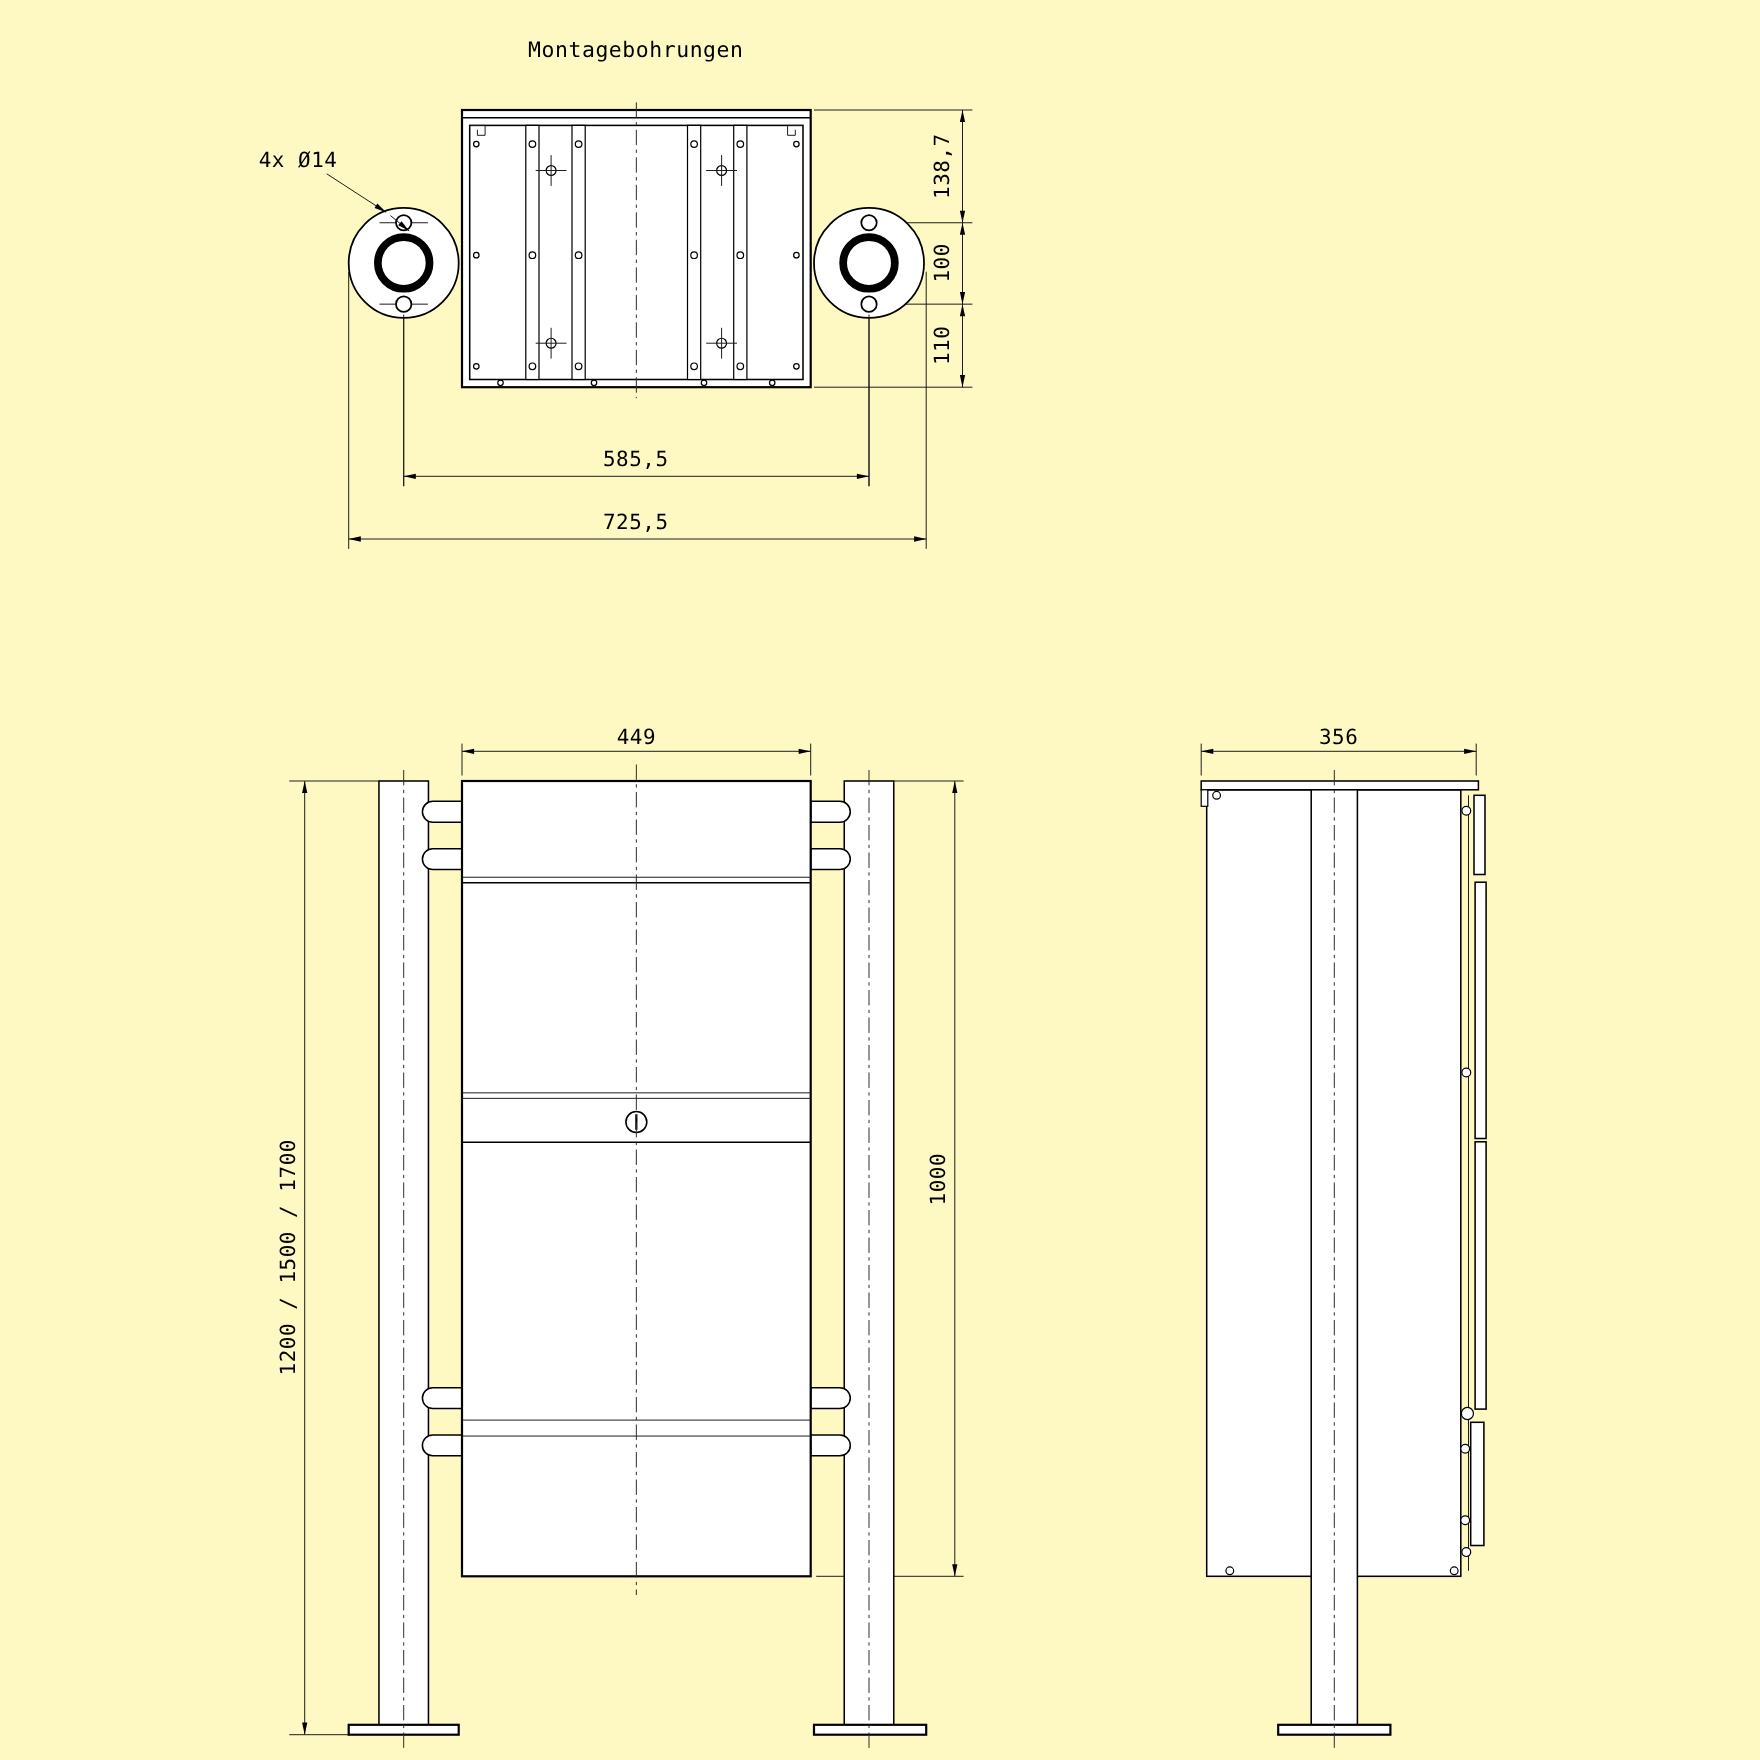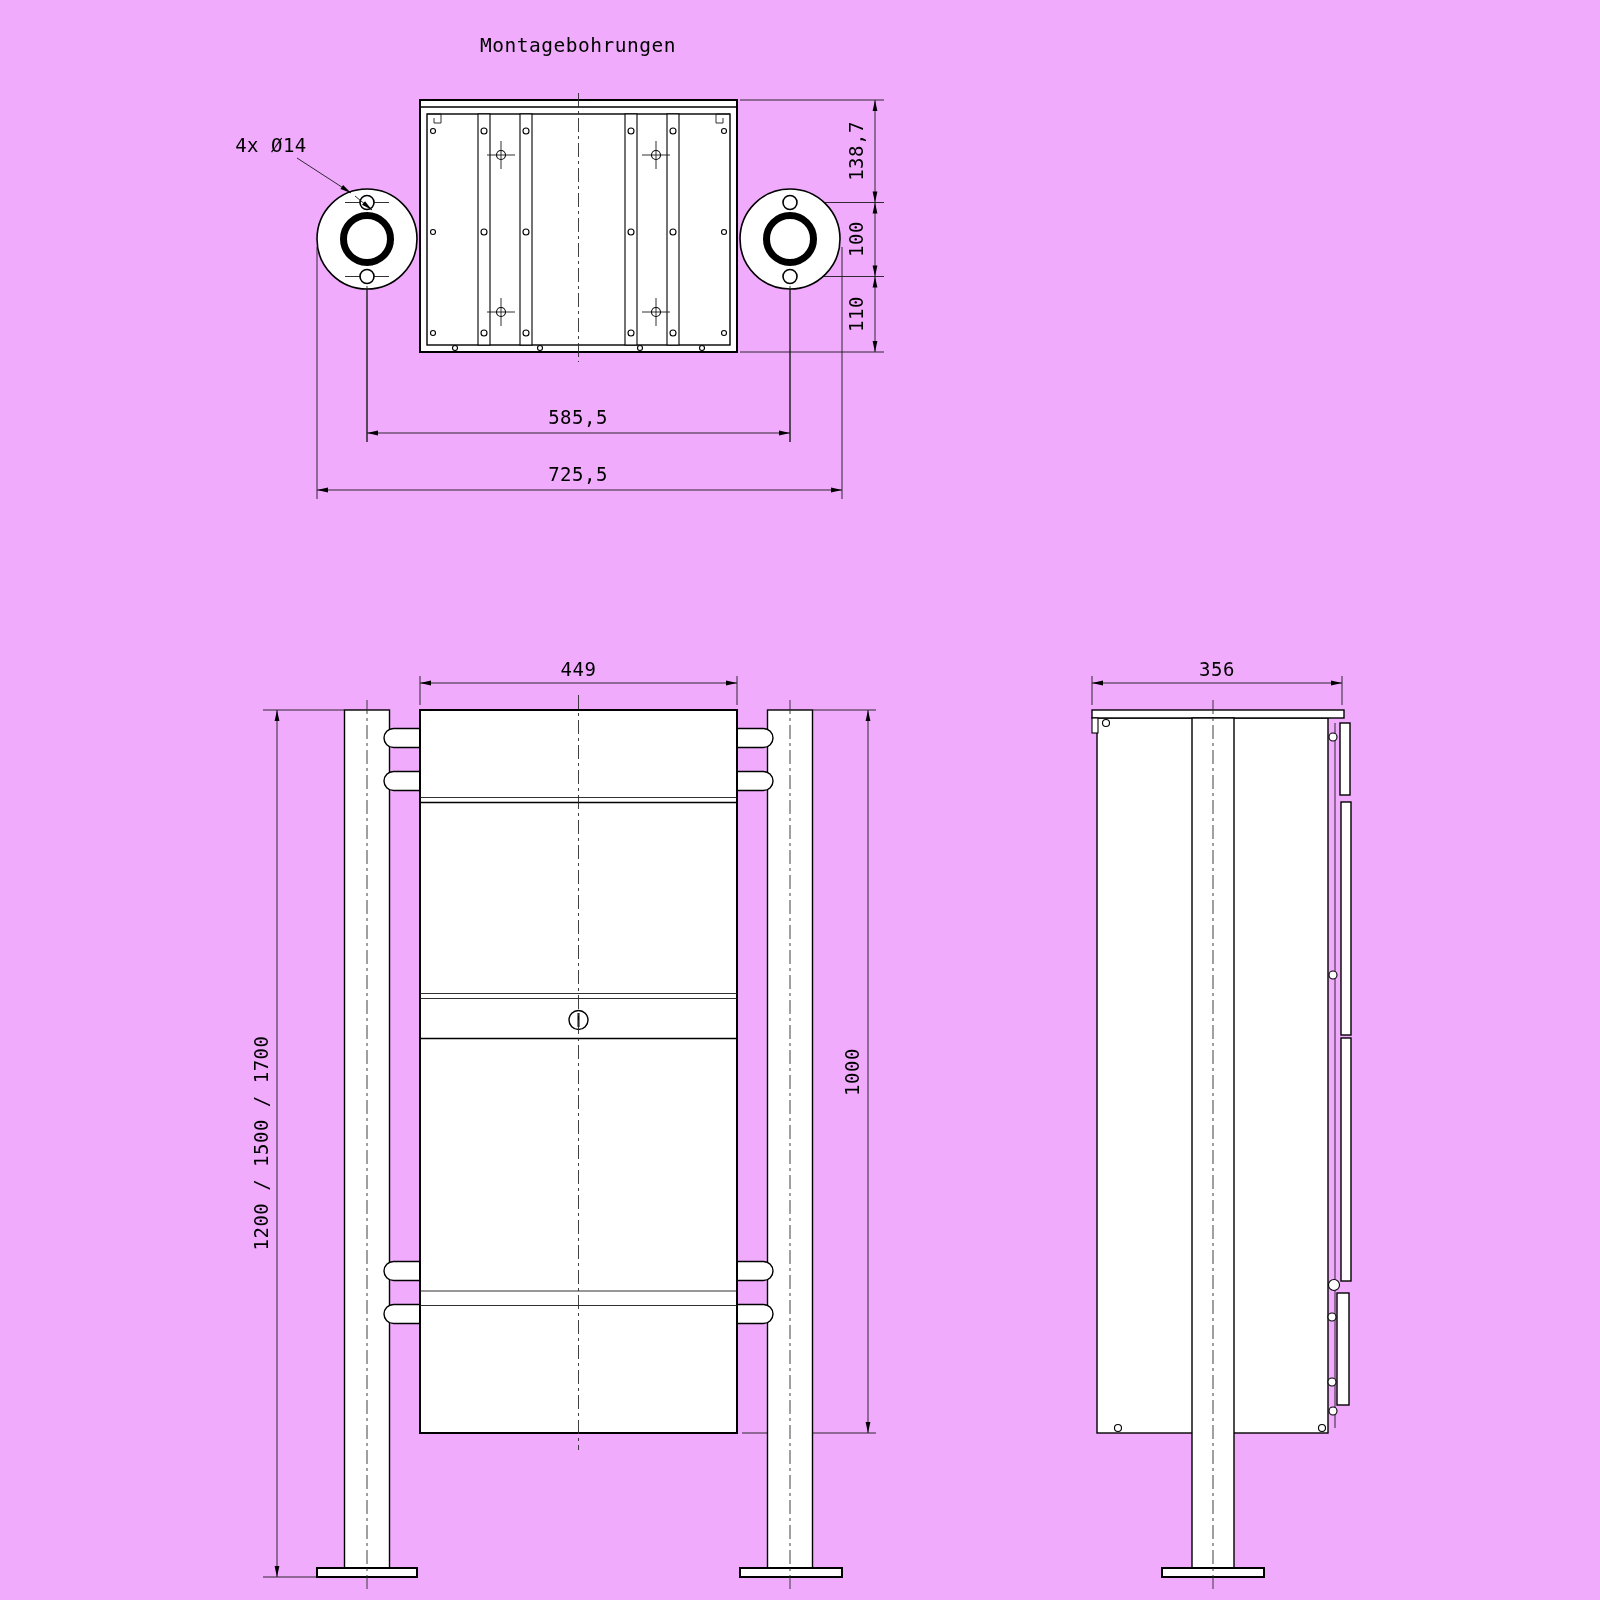--- a/index.html
+++ b/index.html
@@ -1,16 +1,16 @@
 <!DOCTYPE html>
 <html><head>
 <meta charset="utf-8">
 <style>
   html,body{margin:0;padding:0;background:#fff;}
-  .page{position:relative;width:1600px;height:1600px;background:#f0abfc;overflow:hidden;}
+  .page{position:relative;width:1600px;height:1600px;background:#fef9c3;overflow:hidden;}
   svg{display:block;}
   svg text{font-family:"DejaVu Sans Mono","Liberation Mono",monospace;font-size:19px;fill:#000;letter-spacing:.5px;}
   .t-title{font-size:19.5px;}
   .obj{stroke:#000;stroke-width:2;fill:none;}
   .objf{stroke:#000;stroke-width:2;fill:#fff;}
   .med{stroke:#000;stroke-width:1.4;fill:none;}
   .medf{stroke:#000;stroke-width:1.4;fill:#fff;}
   .thin{stroke:#1a1a1a;stroke-width:0.9;fill:none;}
   .diml{stroke:#1a1a1a;stroke-width:0.9;fill:none;}
   .cl{stroke:#2a2a2a;stroke-width:0.9;fill:none;stroke-dasharray:14 4 3 4;}

